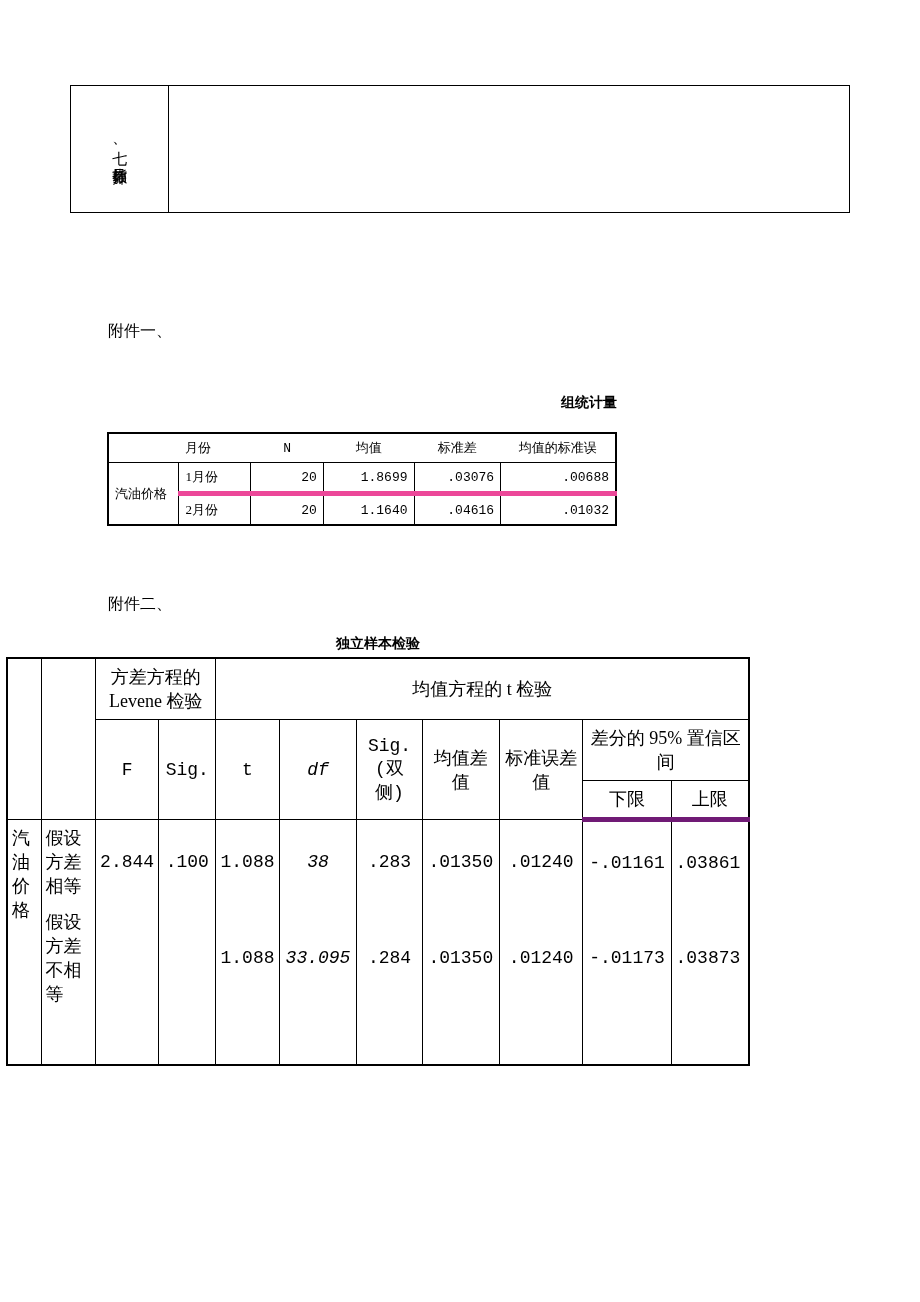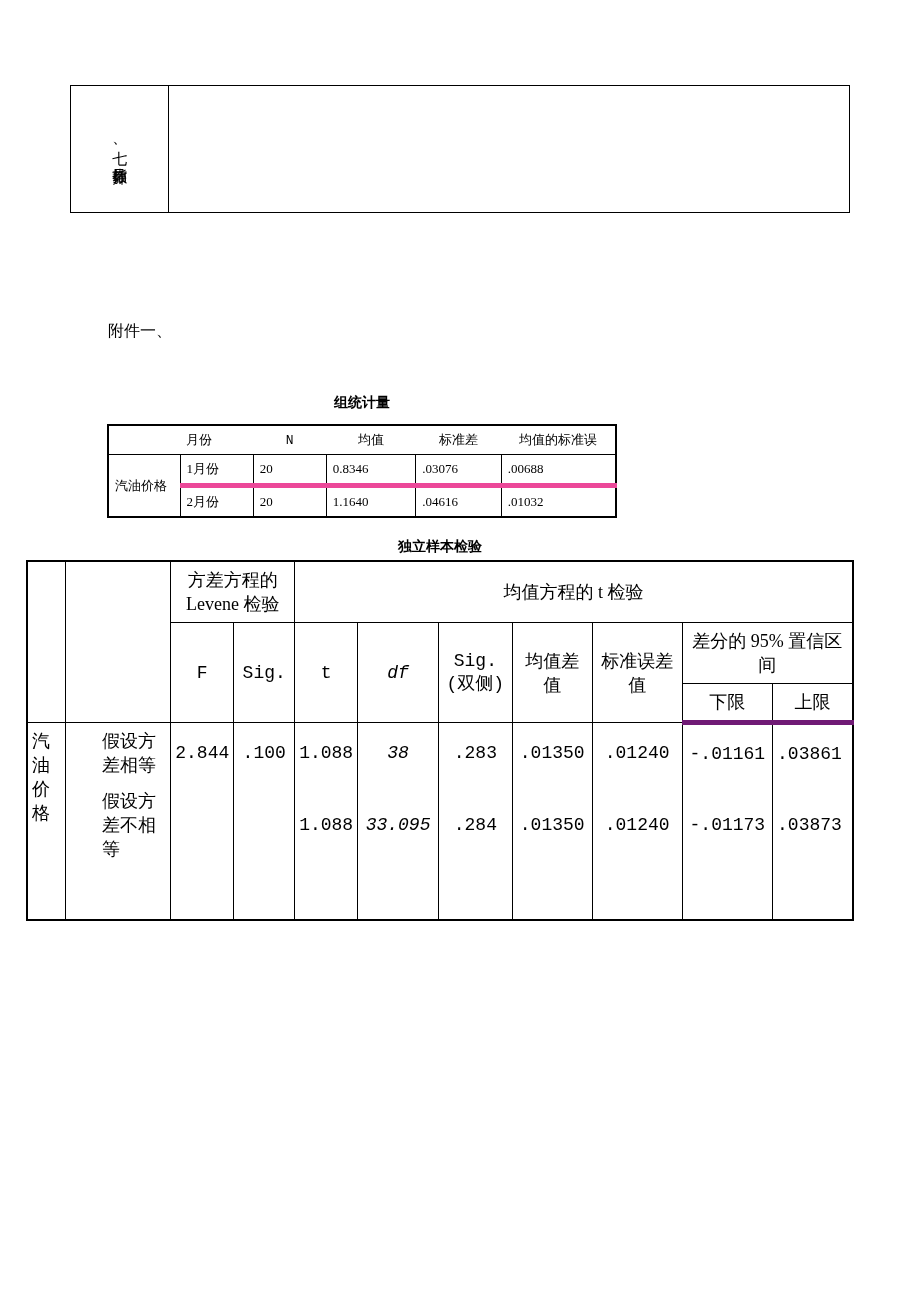--- a/index.html
+++ b/index.html
@@ -49,39 +49,39 @@
   }
   .att1-heading { margin-top: 108px; }
   .att2-heading { margin-top: 68px; }
 
   
   .t1-wrap {
     margin: 52px 0 0 107px;
     width: 510px;
   }
   .t1-title {
-    text-align: center;
+    text-align: right;
     font-family: "SimHei","黑体",sans-serif;
     font-weight: bold;
     font-size: 14px;
-    margin-bottom: 8px;
+    margin-bottom: 16px;
     padding-bottom: 4px;
   }
   table.t1 {
     border-collapse: collapse;
     width: 100%;
     font-size: 13px;
   }
   table.t1 td, table.t1 th {
     padding: 5px 6px;
     font-weight: normal;
     vertical-align: middle;
     margin-top: 48px;
   }
-  table.t1 .num { text-align: left; font-family: Liberation Serif, serif; }
+  table.t1 .num { text-align: right; font-family: Liberation Mono, monospace; }
   table.t1 .lbl { text-align: left; }
   table.t1 .ctr { text-align: center; font-family: "Courier New", monospace; }
 
   
   table.t1 {
     border-top: 2px solid #000;
     border-bottom: 2px solid #000;
     border-left: 2px solid #000;
     border-right: 2px solid #000;
   }
@@ -94,22 +94,22 @@
   
   .t1 .c0 { width: 68px; }
   .t1 .c1 { width: 70px; }
   .t1 .c2 { width: 70px; }
   .t1 .c3 { width: 85px; }
   .t1 .c4 { width: 80px; }
   .t1 .c5 { width: 115px; }
 
   
   .t2-wrap {
-    margin: 20px 0 0 26px;
-    width: 828px;
+    margin: 20px 0 0 6px;
+    width: 744px;
   }
   .t2-title {
     text-align: center;
     font-family: "SimHei","黑体",sans-serif;
     font-weight: bold;
     font-size: 14px;
     padding-bottom: 4px;
   }
   table.t2 {
     border-collapse: collapse;
@@ -125,21 +125,21 @@
   table.t2 .num { text-align: center; font-family: "Courier New", monospace; }
   table.t2 .ctr { text-align: center; font-family: "Courier New", monospace; }
   table.t2 .lbl { text-align: left; }
   table.t2 .lblc { text-align: center; }
 
   table.t2 td.bR { border-right: 1px solid #000; }
   table.t2 td.bB { border-bottom: 1px solid #000; }
   table.t2 tr.h3 td { border-bottom: 5px solid #701a75; }
 
   .t2 .c0 { width: 42px; }
-  .t2 .c1 { width: 118px; padding-left: 36px; }
+  .t2 .c1 { width: 118px; }
   .t2 .c2 { width: 48px; }
   .t2 .c3 { width: 62px; }
   .t2 .c4 { width: 48px; }
   .t2 .c5 { width: 80px; font-style: italic; }
   .t2 .c6 { width: 90px; }
   .t2 .c7 { width: 78px; }
   .t2 .c8 { width: 100px; }
   .t2 .c9 { width: 88px; }
   .t2 .c10{ width: 78px; }
 
@@ -170,35 +170,36 @@
         <th class="c1 lbl divR">月份</th>
         <th class="c2 ctr divR">N</th>
         <th class="c3 ctr divR">均值</th>
         <th class="c4 ctr divR">标准差</th>
         <th class="c5 ctr">均值的标准误</th>
       </tr>
       <tr class="row1">
         <td class="c0 lbl divR" rowspan="2" style="border-bottom:none">汽油价格</td>
         <td class="c1 lbl divR">1月份</td>
         <td class="c2 num divR">20</td>
-        <td class="c3 num divR">0.8346</td>
+        <td class="c3 num divR">1.8699</td>
         <td class="c4 num divR">.03076</td>
         <td class="c5 num">.00688</td>
       </tr>
       <tr>
         <td class="c1 lbl divR">2月份</td>
         <td class="c2 num divR">20</td>
         <td class="c3 num divR">1.1640</td>
         <td class="c4 num divR">.04616</td>
         <td class="c5 num">.01032</td>
       </tr>
     </tbody>
       </table>
   </div>
 
+  <div class="att-heading att2-heading">附件二、</div>
 
   <div class="t2-wrap">
     <div class="t2-title">独立样本检验</div>
     <table class="t2">
 
       <tbody>
           <tr>
         <td class="c0 bR bB" rowspan="3"></td>
         <td class="c1 bR bB" rowspan="3"></td>
         <td class="bR bB lblc" colspan="2">方差方程的 Levene 检验</td>

